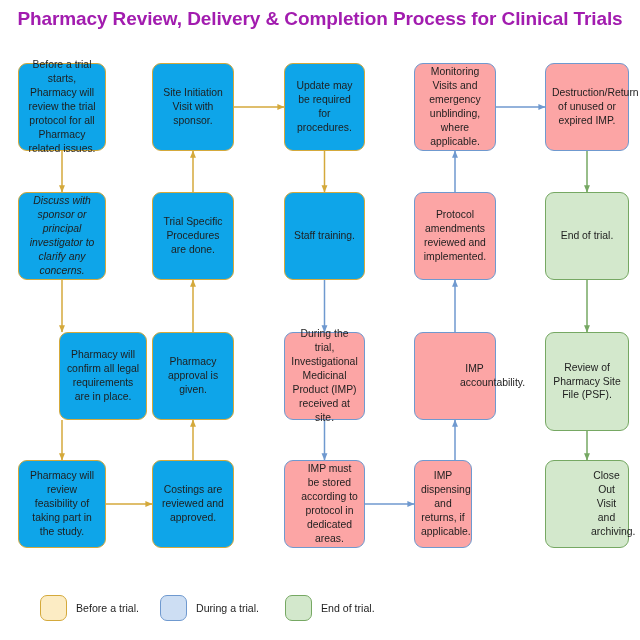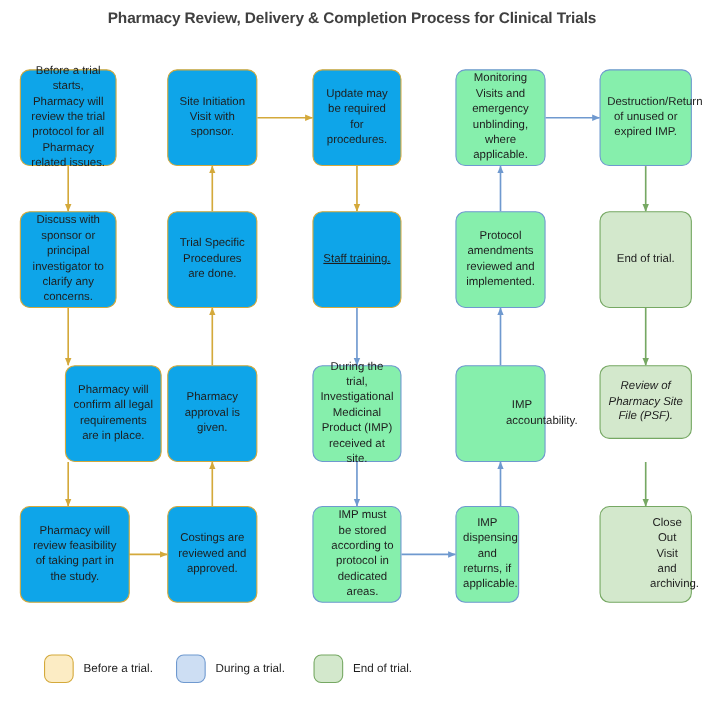--- a/index.html
+++ b/index.html
@@ -21,24 +21,24 @@
     width: 640px;
     height: 640px;
   }
 
   #chart-title {
     position: absolute;
     top: 8px;
     left: 0;
     width: 640px;
     text-align: center;
-    font-size: 14px;
+    font-size: 19px;
     font-weight: bold;
     letter-spacing: -0.1px;
-    color: #404040;
+    color: #a21caf;
   }
 
   
   #connectors {
     position: absolute;
     top: 0;
     left: 0;
     width: 640px;
     height: 640px;
     pointer-events: none;
@@ -60,21 +60,21 @@
     line-height: 1.34;
     color: #1e1e1e;
   }
   .node .node-text {
     display: block;
     width: 100%;
     white-space: pre-line;
   }
 
   .kind-before { background: #0ea5e9; border-color: #d4a93b; }
-  .kind-during { background: #86efac; border-color: #6f99cf; }
+  .kind-during { background: #fca5a5; border-color: #6f99cf; }
   .kind-end    { background: #d3e8cc; border-color: #76a863; }
 
   
   #legend {
     position: absolute;
     left: 0;
     top: 595px;
     width: 640px;
     height: 40px;
   }
@@ -136,45 +136,45 @@
       <line x1="496" y1="107" x2="545" y2="107" stroke="#6f99cf" stroke-width="1.5" marker-end="url(#arw1)"></line>
       <line x1="587" y1="151" x2="587" y2="192" stroke="#76a863" stroke-width="1.5" marker-end="url(#arw2)"></line>
       <line x1="587" y1="280" x2="587" y2="332" stroke="#76a863" stroke-width="1.5" marker-end="url(#arw2)"></line>
       <line x1="587" y1="420" x2="587" y2="460" stroke="#76a863" stroke-width="1.5" marker-end="url(#arw2)"></line>
     </svg>
 
   <div id="nodes-layer">
       <div class="node kind-before" style="left: 18px; top: 63px; width: 88px; height: 88px;">
         <span class="node-text">Before a trial starts, Pharmacy will review the trial protocol for all Pharmacy related issues.</span>
       </div>
-      <div class="node kind-before" style="left: 18px; top: 192px; width: 88px; height: 88px;">
+      <div class="node kind-before" style="left: 18px; top: 192px; width: 88px; height: 88px; font-style: italic;">
         <span class="node-text">Discuss with sponsor or principal investigator to clarify any concerns.</span>
       </div>
       <div class="node kind-before" style="left: 18px; top: 332px; width: 88px; height: 88px; margin-left: 41px;">
         <span class="node-text">Pharmacy will confirm all legal requirements are in place.</span>
       </div>
-      <div class="node kind-before" style="left: 18px; top: 460px; width: 100px; height: 88px;">
+      <div class="node kind-before" style="left: 18px; top: 460px; width: 88px; height: 88px;">
         <span class="node-text">Pharmacy will review feasibility of taking part in the study.</span>
       </div>
       <div class="node kind-before" style="left: 152px; top: 460px; width: 82px; height: 88px;">
         <span class="node-text">Costings are reviewed and approved.</span>
       </div>
       <div class="node kind-before" style="left: 152px; top: 332px; width: 82px; height: 88px;">
         <span class="node-text">Pharmacy approval is given.</span>
       </div>
       <div class="node kind-before" style="left: 152px; top: 192px; width: 82px; height: 88px;">
         <span class="node-text">Trial Specific Procedures are done.</span>
       </div>
       <div class="node kind-before" style="left: 152px; top: 63px; width: 82px; height: 88px;">
         <span class="node-text">Site Initiation Visit with sponsor.</span>
       </div>
       <div class="node kind-before" style="left: 284px; top: 63px; width: 81px; height: 88px;">
         <span class="node-text">Update may be required for procedures.</span>
       </div>
-      <div class="node kind-before" style="left: 284px; top: 192px; width: 81px; height: 88px; text-decoration: underline;">
+      <div class="node kind-before" style="left: 284px; top: 192px; width: 81px; height: 88px;">
         <span class="node-text">Staff training.</span>
       </div>
       <div class="node kind-during" style="left: 284px; top: 332px; width: 81px; height: 88px;">
         <span class="node-text">During the trial, Investigational Medicinal Product (IMP) received at site.</span>
       </div>
       <div class="node kind-during" style="left: 284px; top: 460px; width: 81px; height: 88px; padding-left: 16px;">
         <span class="node-text">IMP must be stored according to protocol in dedicated areas.</span>
       </div>
       <div class="node kind-during" style="left: 414px; top: 460px; width: 58px; height: 88px;">
         <span class="node-text">IMP dispensing and returns, if applicable.</span>
@@ -187,21 +187,21 @@
       </div>
       <div class="node kind-during" style="left: 414px; top: 63px; width: 82px; height: 88px;">
         <span class="node-text">Monitoring Visits and emergency unblinding, where applicable.</span>
       </div>
       <div class="node kind-during" style="left: 545px; top: 63px; width: 84px; height: 88px;">
         <span class="node-text">Destruction/Return of unused or expired IMP.</span>
       </div>
       <div class="node kind-end" style="left: 545px; top: 192px; width: 84px; height: 88px;">
         <span class="node-text">End of trial.</span>
       </div>
-      <div class="node kind-end" style="left: 545px; top: 332px; width: 84px; height: 67px; font-style: italic;">
+      <div class="node kind-end" style="left: 545px; top: 332px; width: 84px; height: 99px;">
         <span class="node-text">Review of Pharmacy Site File (PSF).</span>
       </div>
       <div class="node kind-end" style="left: 545px; top: 460px; width: 84px; height: 88px; padding-left: 45px;">
         <span class="node-text">Close Out Visit and archiving.</span>
       </div>
     </div>
 
   <div id="legend">
       <div class="legend-item" style="left: 40px;">
         <div class="legend-swatch" style="background: rgb(252, 236, 196); border-color: rgb(212, 169, 59);"></div>

